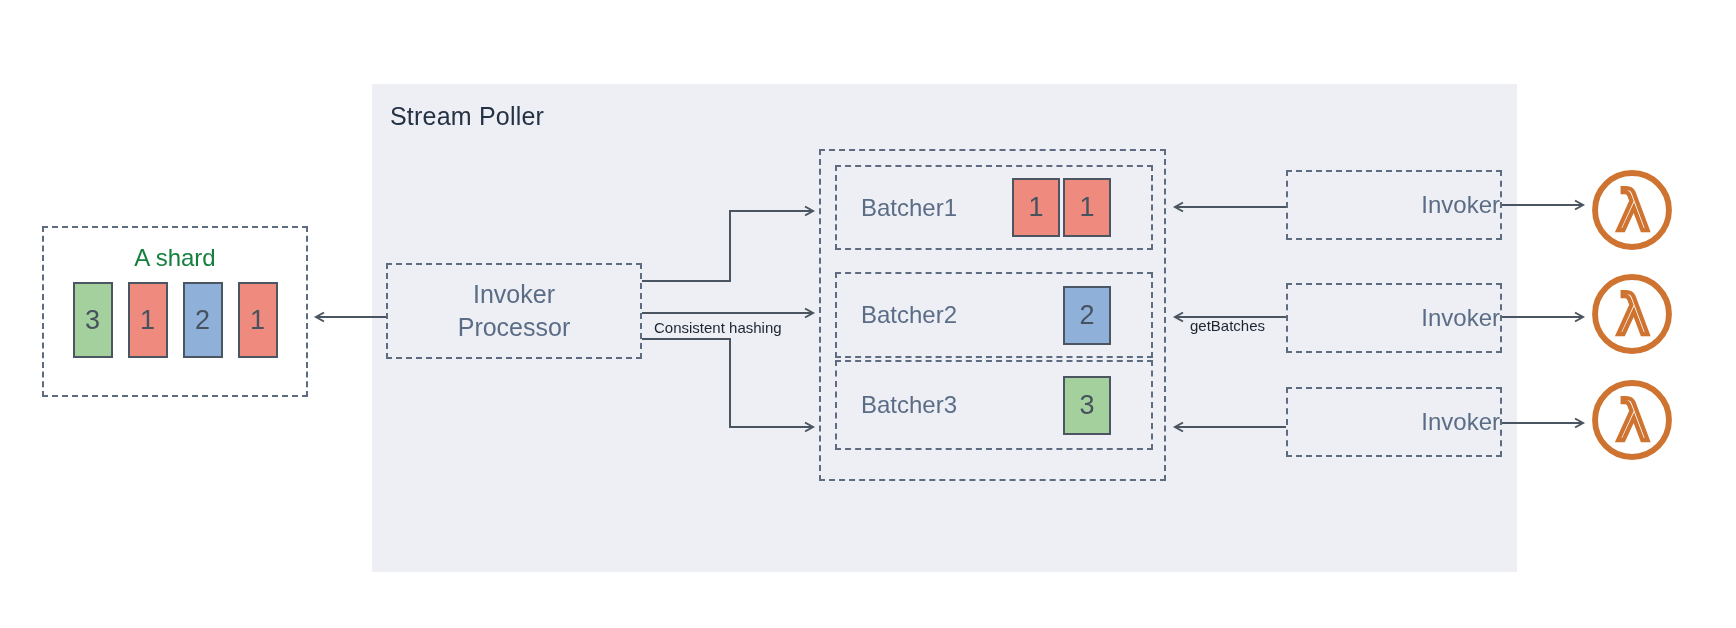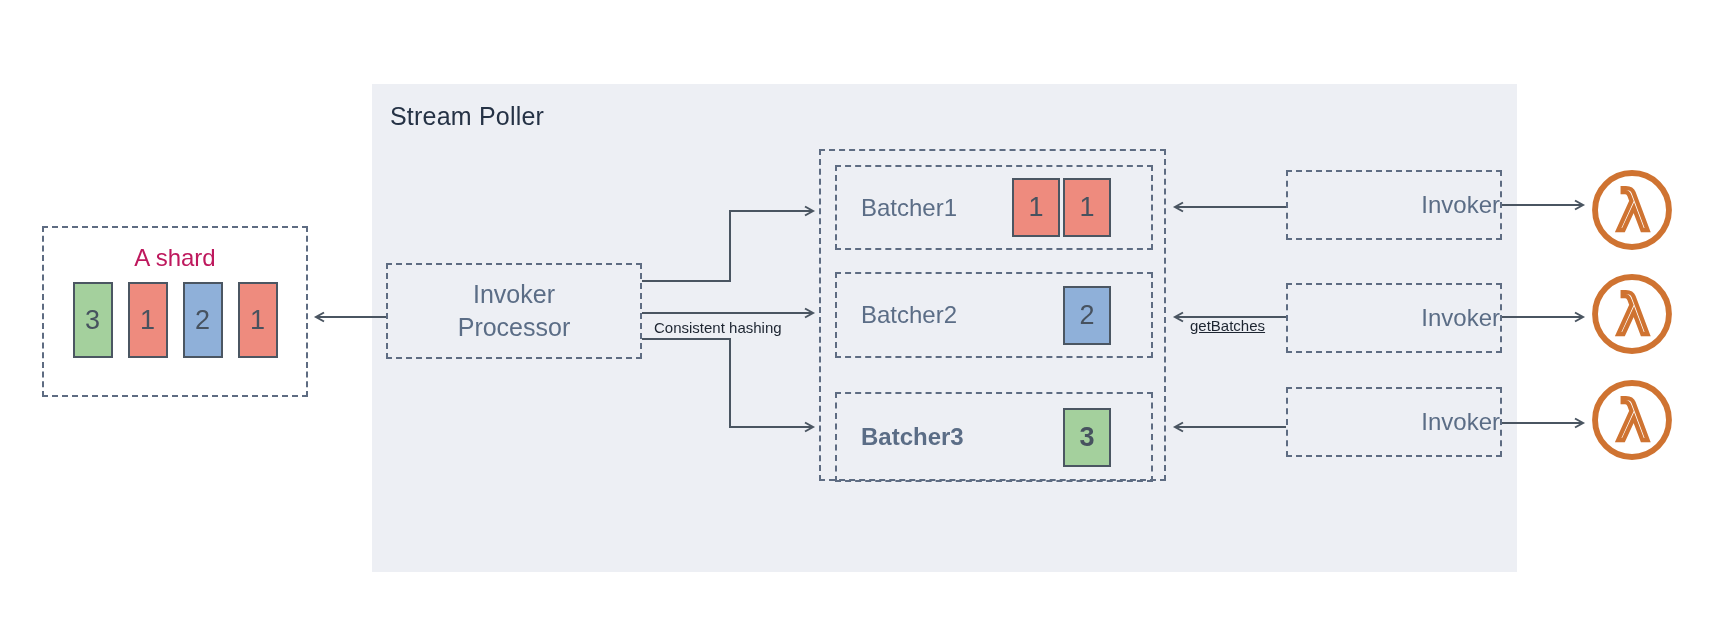--- a/index.html
+++ b/index.html
@@ -6,61 +6,61 @@
   body{font-family:"Liberation Sans","DejaVu Sans",sans-serif;}
   #canvas{position:relative;width:1736px;height:628px;background:#ffffff;overflow:hidden;}
 
   .panel{position:absolute;left:372px;top:84px;width:1145px;height:488px;background:#edeff4;}
   .panel-title{position:absolute;left:390px;top:102px;font-size:25px;color:#253245;letter-spacing:.2px;}
 
   .dashed{border:2px dashed #5e6c82;box-sizing:border-box;position:absolute;background:transparent;}
 
   
   .shard-box{left:42px;top:226px;width:266px;height:171px;}
-  .shard-title{text-align:center;margin-top:16px;font-size:24px;color:#be185d;}
+  .shard-title{text-align:center;margin-top:16px;font-size:24px;color:#15803d;}
   .shard-row{display:flex;justify-content:center;gap:15px;margin-top:10px;}
   .record{box-sizing:border-box;border:2px solid #4b5662;display:flex;align-items:center;justify-content:center;
           font-size:27px;color:#47525f;}
   .record.tall{width:40px;height:76px;}
   .record.sq{width:48px;height:59px;}
   .c-red{background:#ee8b7e;}
   .c-blue{background:#8fb0d9;}
   .c-green{background:#a4d09d;}
 
   
   .rp-box{left:386px;top:263px;width:256px;height:96px;display:flex;align-items:center;justify-content:center;}
   .rp-label{font-size:25px;line-height:33px;color:#5b6d86;text-align:center;white-space:pre-line;}
 
   
   .batch-outer{left:819px;top:149px;width:347px;height:332px;}
   .batcher{display:flex;align-items:center;justify-content:space-between;padding:0 40px 0 24px;}
   .batcher .blabel{font-size:24px;color:#5b6d86;}
   .b1{left:835px;top:165px;width:318px;height:85px;}
   .b2{left:835px;top:272px;width:318px;height:86px;gap:28px;}
-  .b3{left:835px;top:392px;width:318px;height:90px;font-weight:bold;}
+  .b3{left:835px;top:360px;width:318px;height:90px;}
   .sq-row{display:flex;gap:3px;}
 
   
   .invoker{display:flex;align-items:center;justify-content:flex-end;width:216px;height:70px;}
   .invoker .ilabel{font-size:24px;color:#5b6d86;}
   .inv1{left:1286px;top:170px;}
   .inv2{left:1286px;top:283px;}
   .inv3{left:1286px;top:387px;}
 
   
   .lambda{position:absolute;width:84px;height:84px;}
   .l1{left:1590px;top:168px;}
   .l2{left:1590px;top:272px;}
   .l3{left:1590px;top:378px;}
 
   
   #arrows{position:absolute;left:0;top:0;width:1736px;height:628px;pointer-events:none;}
   .edge-label{position:absolute;font-size:15px;color:#1d2531;margin-top:24px;}
   .lbl-hash{left:654px;top:295px;}
-  .lbl-get{left:1190px;top:293px;text-decoration:underline;}
+  .lbl-get{left:1190px;top:293px;}
 </style>
 </head>
 <body>
 
 <div id="canvas">
 
   <div class="panel"></div>
   <div class="panel-title">Stream Poller</div>
 
   <div class="dashed shard-box">

